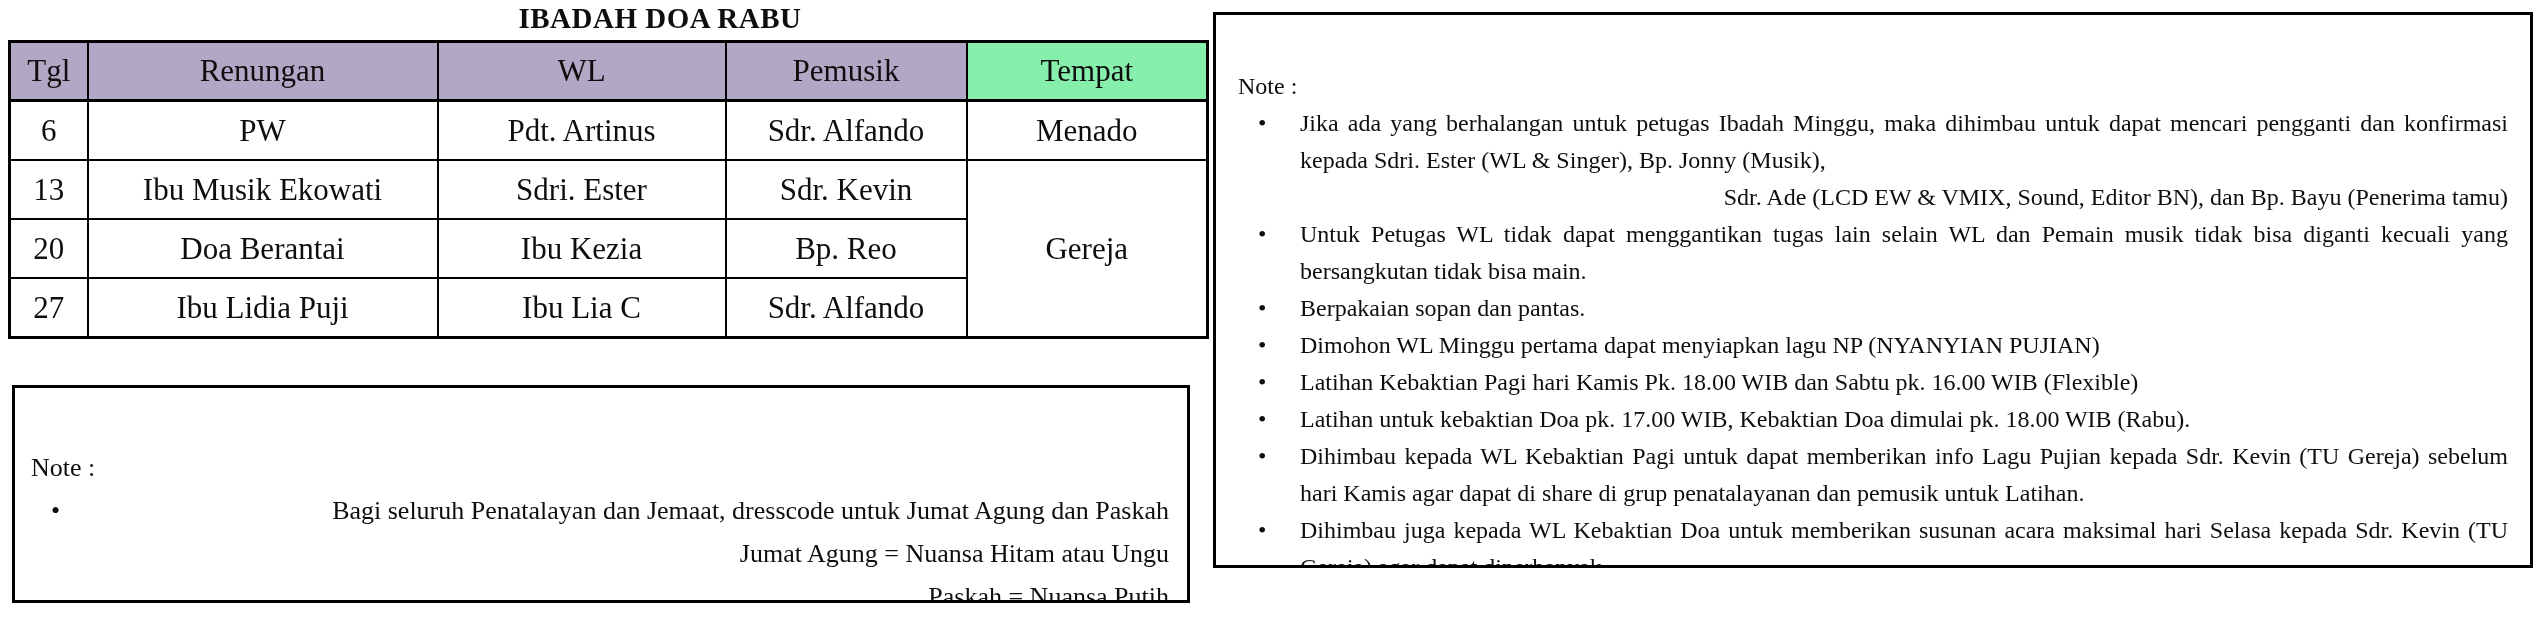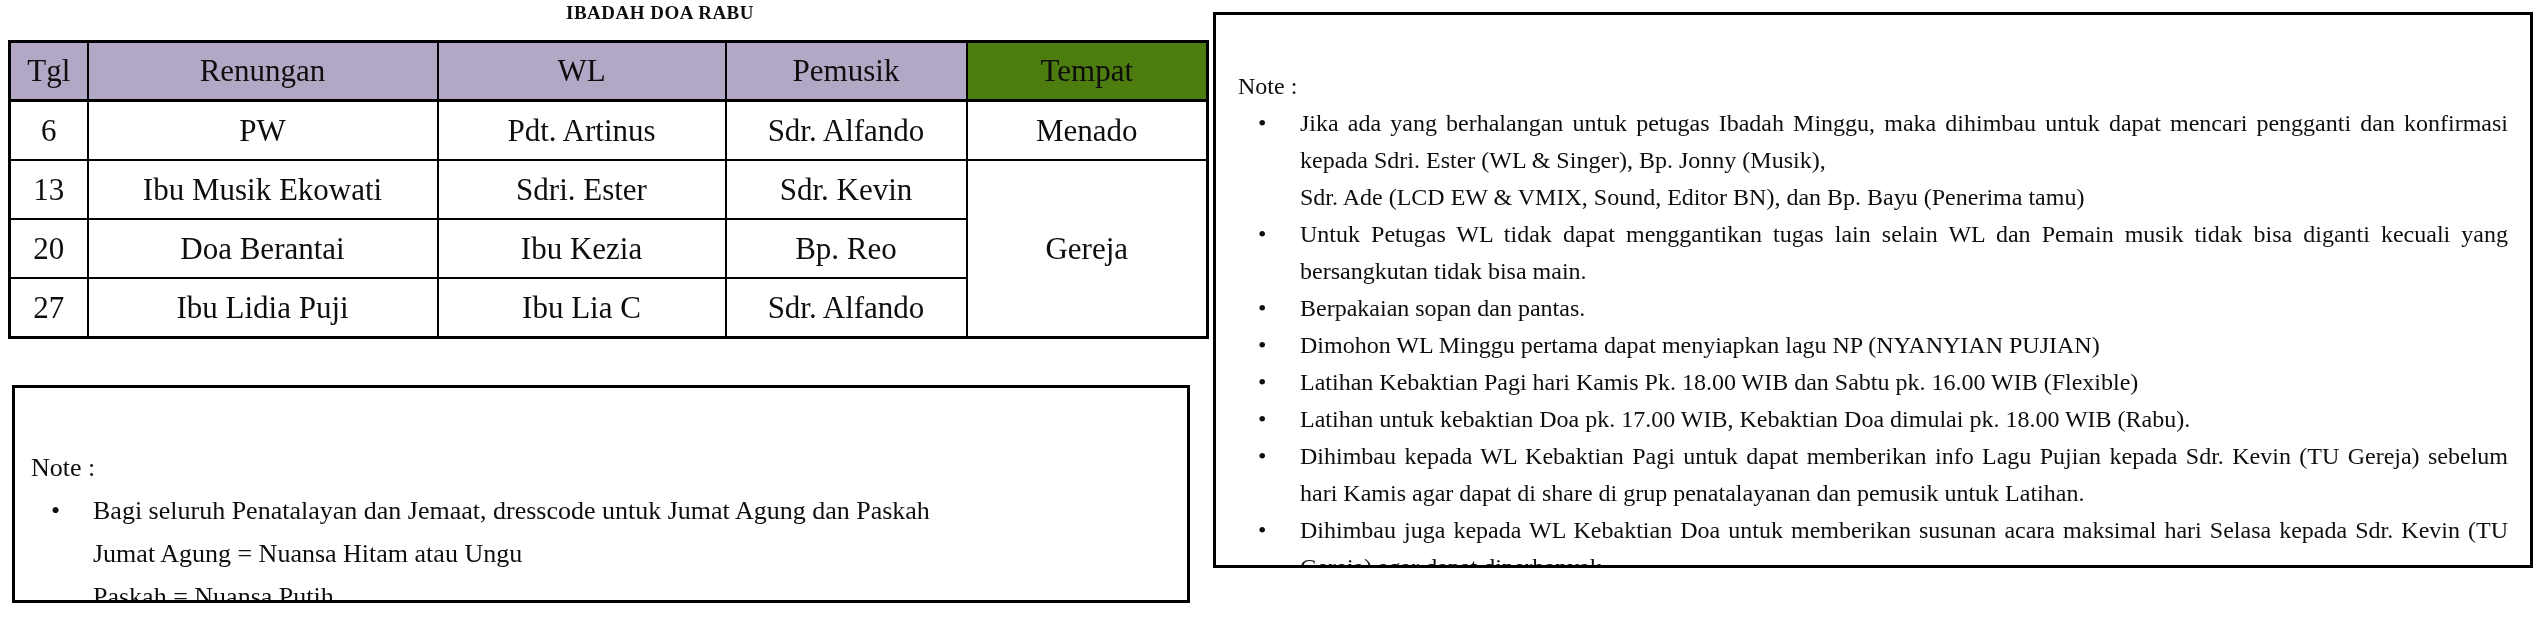--- a/index.html
+++ b/index.html
@@ -7,21 +7,21 @@
     position:relative;
     width:2536px;height:628px;
     background:#ffffff;
     font-family:"Liberation Serif","DejaVu Serif",serif;
     color:#0e0e0e;
     overflow:hidden;
   }
   .page-title{
     position:absolute;top:2px;left:0;width:1320px;
     text-align:center;
-    font-size:19px;font-weight:bold;letter-spacing:.5px;
+    font-size:29px;font-weight:bold;letter-spacing:.5px;
   }
   table.schedule{
     position:absolute;left:8px;top:40px;
     width:1198px;
     border-collapse:collapse;table-layout:fixed;
     border:3px solid #000;
   }
   table.schedule th,table.schedule td{
     border:2px solid #000;
     text-align:center;vertical-align:middle;
@@ -54,42 +54,42 @@
   ul.note-list>li{
     position:relative;
     padding-left:62px;
   }
   ul.note-list>li::before{
     content:"\2022";
     position:absolute;left:20px;top:0;
     font-size:1em;
   }
   .jtext{text-align:justify;}
-  .plain{text-align:left;}
+  .plain{text-align:right;}
 </style>
 </head>
 <body>
 
 <div class="page-title">IBADAH DOA RABU</div>
 
 <table class="schedule">
   <colgroup>
     <col style="width:78px">
       <col style="width:350px">
       <col style="width:288px">
       <col style="width:241px">
       <col style="width:241px">
   </colgroup>
   <thead>
     <tr>
       <th class="hdr" style="background: rgb(178, 168, 198);">Tgl</th>
       <th class="hdr" style="background: rgb(178, 168, 198);">Renungan</th>
       <th class="hdr" style="background: rgb(178, 168, 198);">WL</th>
       <th class="hdr" style="background: rgb(178, 168, 198);">Pemusik</th>
-      <th class="hdr" style="background: #4d7c0f;">Tempat</th>
+      <th class="hdr" style="background: #86efac;">Tempat</th>
     </tr>
   </thead>
   <tbody>
     <tr>
       <td>6</td>
       <td>PW</td>
       <td>Pdt. Artinus</td>
       <td>Sdr. Alfando</td>
       <td>Menado</td>
     </tr>

